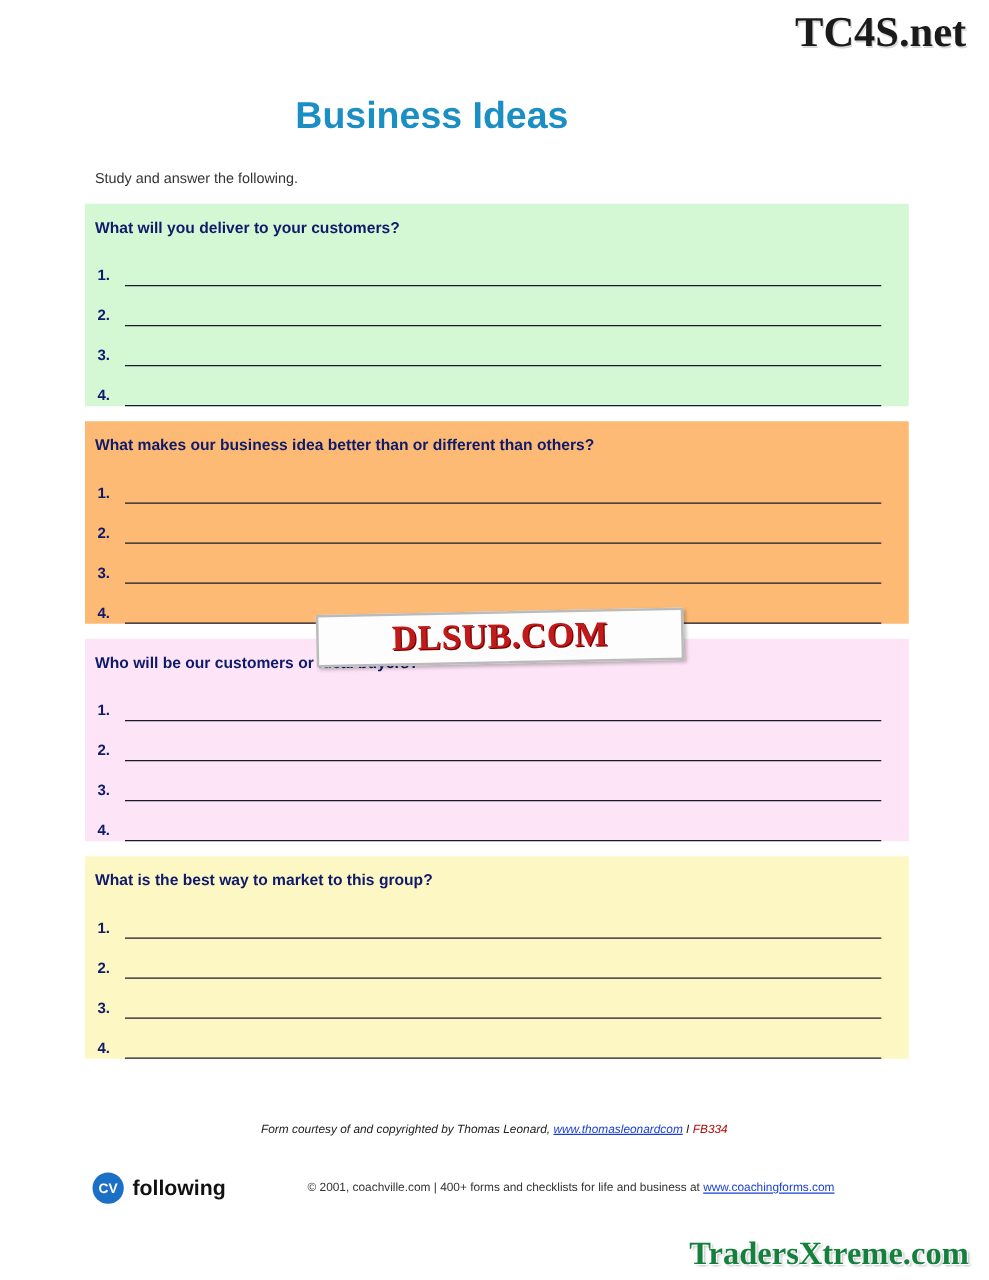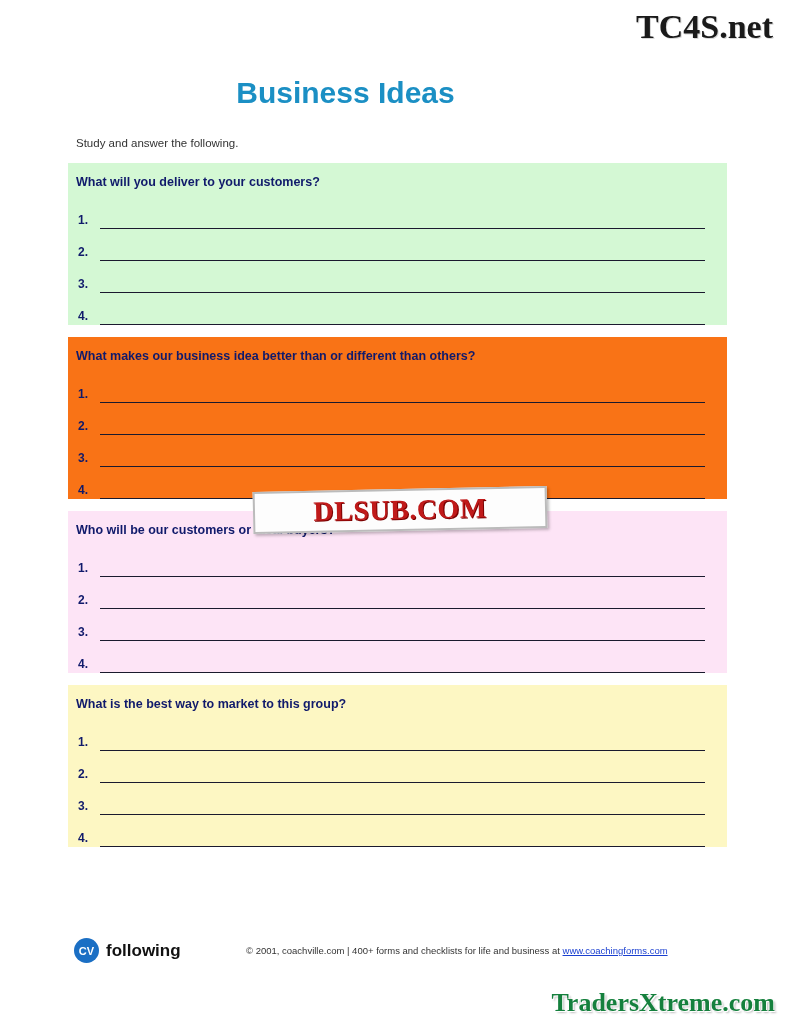--- a/index.html
+++ b/index.html
@@ -86,21 +86,21 @@
   }
   .row .line {
     flex: 1;
     border-bottom: 1px solid #1a1a2e;
     height: 18px;
     margin-right: 22px;
   }
 
   
   #block-0 { top: 163px; height: 162px; background: #d4f8d4; }
-  #block-1 { top: 337px; height: 162px; background: #f97316; }
+  #block-1 { top: 337px; height: 162px; background: #fdba74; }
   #block-2 { top: 511px; height: 162px; background: #fde4f6; }
   #block-3 { top: 685px; height: 162px; background: #fdf7c3; }
 
   
   .dlsub {
     position: absolute;
     top: 489px;
     left: 253px;
     width: 290px;
     height: 38px;
@@ -284,20 +284,23 @@
         <div class="num">4.</div>
         <div class="line"></div>
       </div>
     </div>
   </div>
 
   <div class="dlsub">
     <span>DLSUB.COM</span>
   </div>
 
+  <div class="courtesy">
+    <span>Form courtesy of and copyrighted by Thomas Leonard, </span><a href="#">www.thomasleonardcom</a><span> I </span><span class="code">FB334</span>
+  </div>
 
   <div class="cv-logo">
     <div class="cv-badge">CV</div>
     <div class="cv-word">following</div>
   </div>
 
   <div class="copyright">
     <span>© 2001, coachville.com | 400+ forms and checklists for life and business at </span><a href="#">www.coachingforms.com</a>
   </div>
 

